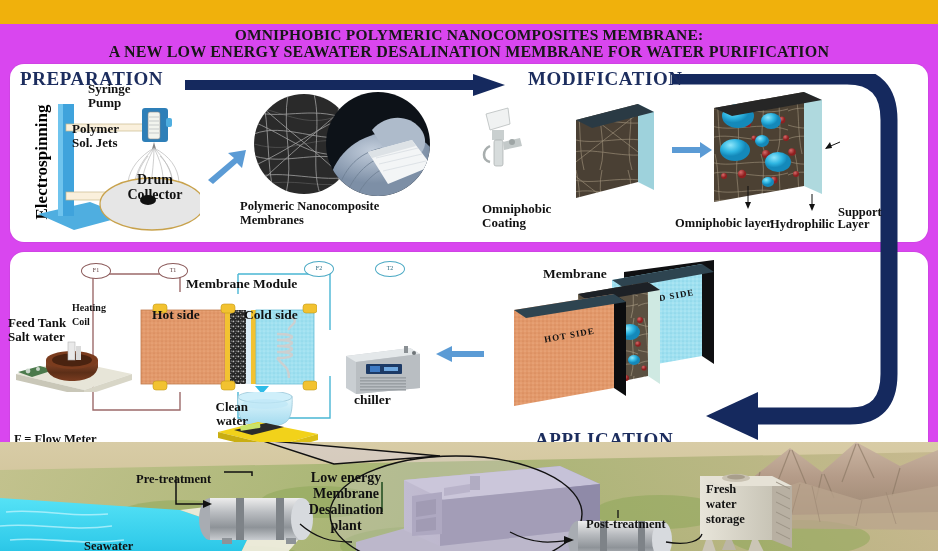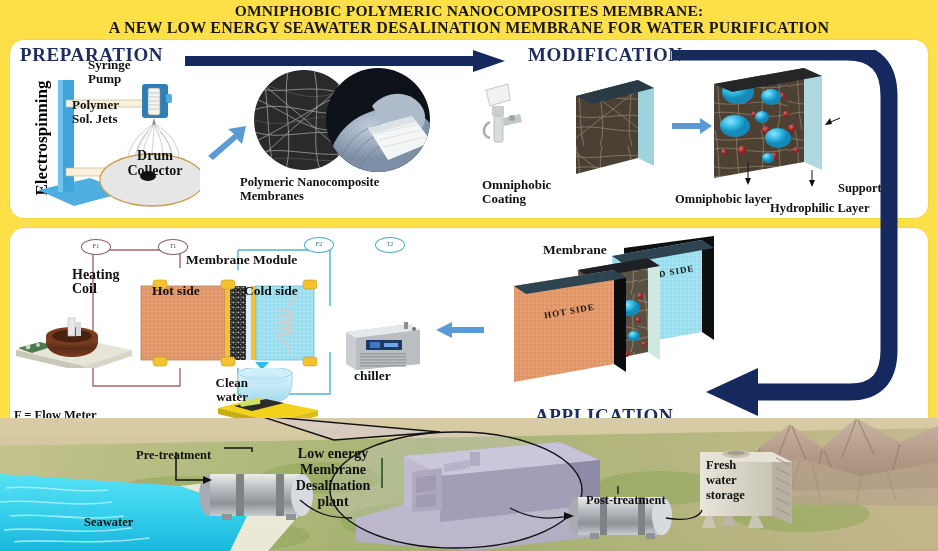--- a/index.html
+++ b/index.html
@@ -2,21 +2,21 @@
 <html><head>
 <meta charset="utf-8">
 <style>
   html,body{margin:0;padding:0;}
   body{
     width:938px;height:551px;overflow:hidden;
     font-family:"Liberation Serif", serif;
     background:#F0B10C;
     position:relative;
   }
-  #root{position:absolute;inset:0;background:#fde047;}
+  #root{position:absolute;inset:0;background:#d946ef;margin-top:24px;}
 
   
   .title{
     position:absolute;left:0;top:2px;width:938px;text-align:center;
     font-family:"Liberation Serif",serif;font-weight:bold;
     font-size:15.5px;line-height:17px;color:#171717;letter-spacing:.2px;
   }
   .title .l2{display:block;font-size:16px;}
 
   
@@ -49,25 +49,25 @@
   #es-rig{position:absolute;left:38px;top:70px;width:46px;height:140px;}
 
   .lbl{position:absolute;font-family:"Liberation Serif",serif;font-weight:bold;color:#111;}
   #lbl-syringe{left:88px;top:58px;font-size:13px;line-height:14px;text-align:left;width:90px;}
   #lbl-polymer{left:72px;top:98px;font-size:13px;line-height:14px;width:90px;}
   #lbl-drum{left:105px;top:148px;font-size:14px;line-height:15px;text-align:center;width:100px;}
   #lbl-pnm{left:240px;top:176px;width:200px;text-align:left;font-size:12.5px;line-height:13.5px;}
   #lbl-omnicoat{left:482px;top:178px;width:110px;font-size:13px;line-height:14px;}
   #lbl-omnilayer{left:675px;top:192px;font-size:12.5px;}
   #lbl-support{left:838px;top:181px;font-size:12.5px;}
-  #lbl-hydro{left:770px;top:201px;font-size:12.5px;}
+  #lbl-hydro{left:770px;top:193px;font-size:12.5px;}
 
   
   #lbl-feed{left:8px;top:292px;width:92px;font-size:13px;line-height:14px;}
-  #lbl-heat{left:72px;top:268px;width:62px;font-size:14px;line-height:13.5px;}
+  #lbl-heat{left:72px;top:277px;width:62px;font-size:10px;line-height:13.5px;}
   #lbl-module{left:186px;top:252px;font-size:13.5px;}
   #lbl-hot{left:152px;top:283px;font-size:13.5px;}
   #lbl-cold{left:244px;top:283px;font-size:13.5px;}
   #lbl-clean{left:200px;top:376px;width:48px;font-size:13px;line-height:14px;text-align:right;}
   #lbl-chiller{left:354px;top:368px;font-size:13.5px;}
   #lbl-legend{left:14px;top:408px;font-size:12.5px;line-height:15px;}
   #lbl-membrane2{left:543px;top:242px;font-size:13.5px;}
 
   
   .gauge{
@@ -75,21 +75,21 @@
     background:#fff;font-size:6px;line-height:13px;text-align:center;color:#5a3a3a;
     font-family:"Liberation Serif",serif;
   }
   .gauge.c{border-color:#4aa9c4;color:#26667d;}
 
   
   #scene{position:absolute;left:0;top:418px;width:938px;height:133px;overflow:hidden;}
   .scn-lbl{position:absolute;font-family:"Liberation Serif",serif;font-weight:bold;color:#111;}
   #lbl-pre{left:136px;top:448px;font-size:12.5px;}
   #lbl-sea{left:84px;top:515px;font-size:12.5px;}
-  #lbl-plant{left:278px;top:446px;width:110px;text-align:center;font-size:14px;line-height:16px;}
+  #lbl-plant{left:291px;top:446px;width:110px;text-align:center;font-size:14px;line-height:16px;}
   #lbl-post{left:586px;top:493px;font-size:12.5px;}
   #lbl-fresh{left:706px;top:458px;width:56px;font-size:12.5px;line-height:15px;}
 
   .noclick{pointer-events:none;}
 </style>
 </head>
 <body>
 
 <div id="root">
 
@@ -394,20 +394,24 @@
 
     <ellipse cx="58" cy="32" rx="26" ry="9" fill="#3C1E0E"></ellipse>
     <path d="M32 31 C32 42 44 47 58 47 C72 47 84 42 84 31 L84 26 L32 26 Z" fill="url(#beaker)"></path>
     <ellipse cx="58" cy="26" rx="26" ry="9" fill="#7B3C1E"></ellipse>
     <ellipse cx="58" cy="26" rx="20" ry="6.5" fill="#4A2310"></ellipse>
 
     <rect x="54" y="8" width="7" height="18" fill="#E9E9E9" stroke="#B6B6B6" stroke-width=".6"></rect>
     <rect x="62" y="12" width="5" height="14" fill="#DADADA"></rect>
   </svg>
 
+  <div class="lbl" id="lbl-feed">
+    <span>Feed Tank</span><br>
+    <span>Salt water</span>
+  </div>
   <div class="lbl" id="lbl-heat">
     <span>Heating</span><br>
     <span>Coil</span>
   </div>
 
   <svg class="noclick" style="position:absolute;left:137px;top:276px;width:180px;height:94px;" viewBox="0 0 180 94">
     <defs>
       <pattern id="dots-hot" width="4" height="4" patternUnits="userSpaceOnUse">
         <rect width="4" height="4" fill="#E2996B"></rect>
         <circle cx="1" cy="1" r=".6" fill="#CE7D4F"></circle>

